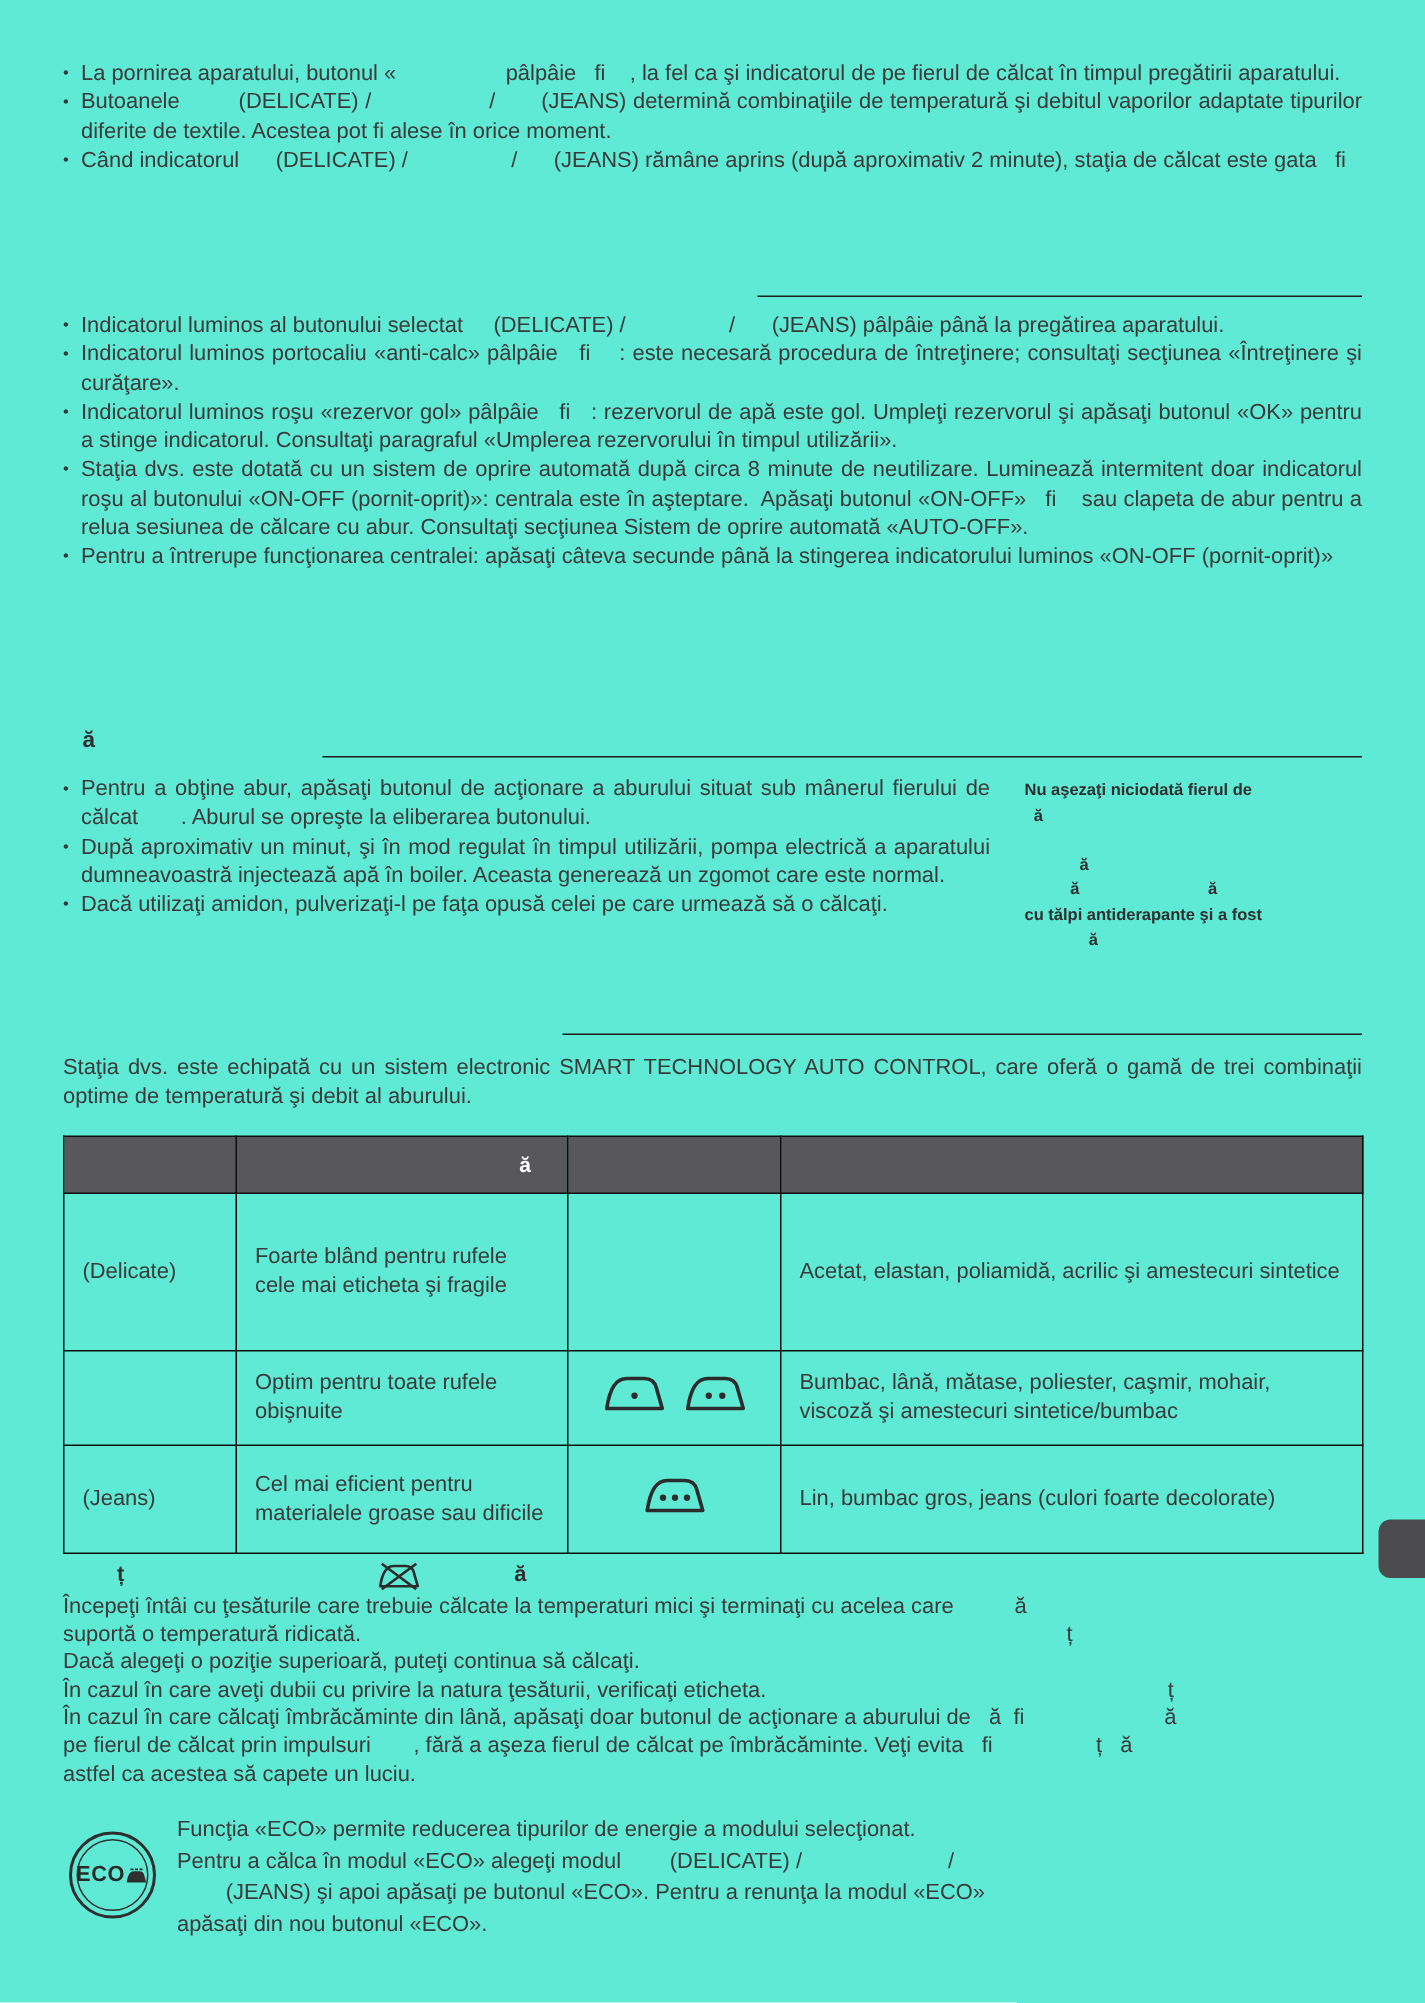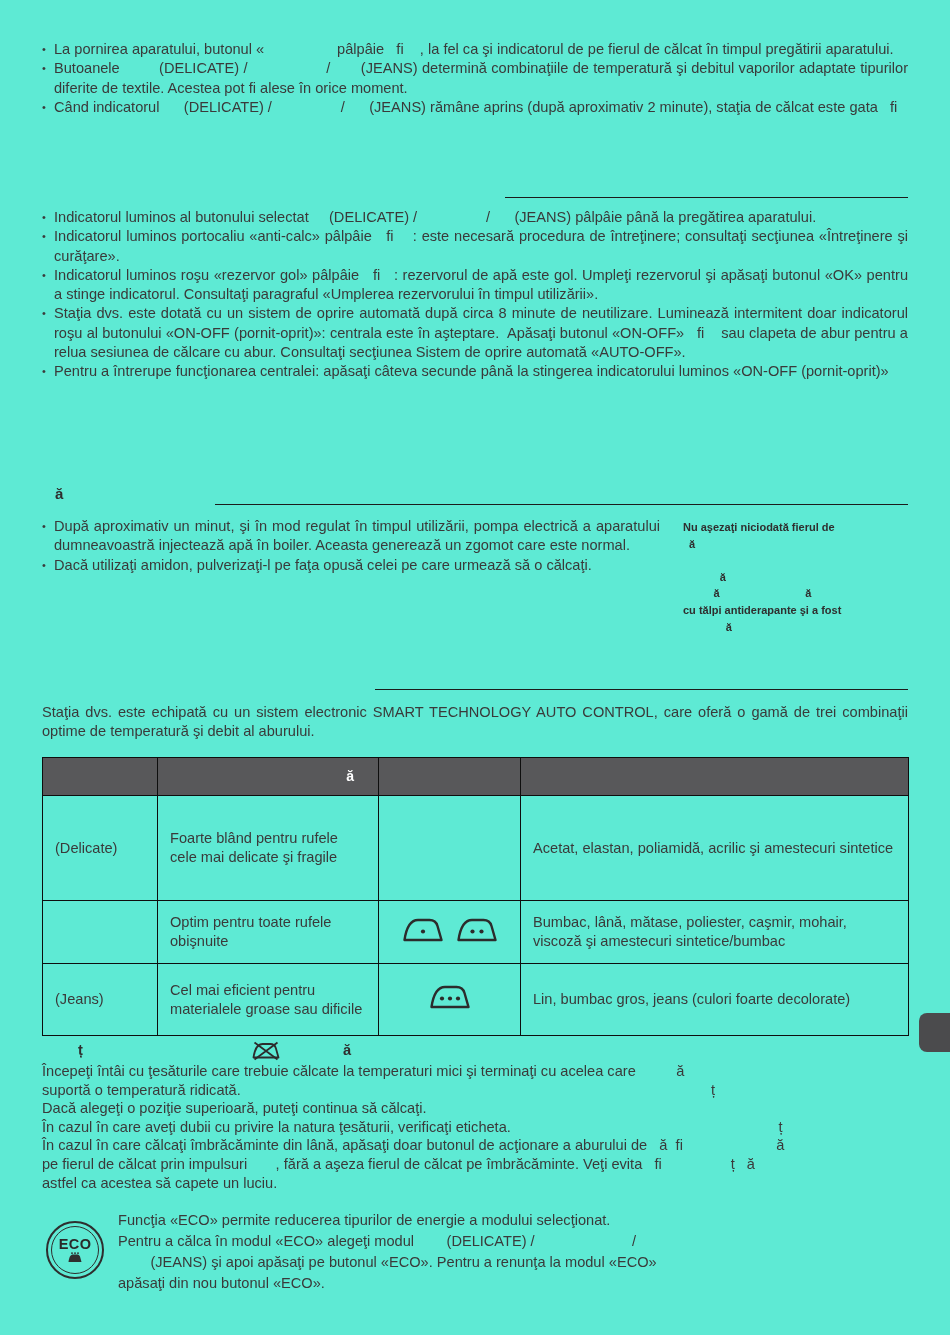--- a/index.html
+++ b/index.html
@@ -48,21 +48,21 @@
 
   
   .eco-badge {
     position:absolute; left:46px; top:1221px; width:58px; height:58px;
     border:2.5px solid #2e2e2e; border-radius:50%;
     display:flex; align-items:center; justify-content:center;
   }
   .eco-badge::before {
     content:""; position:absolute; inset:3px; border:1.4px solid #2e2e2e; border-radius:50%;
   }
-  .eco-core { display:flex; flex-direction:column; align-items:center; line-height:1;justify-content:space-between; }
+  .eco-core { display:flex; flex-direction:row; align-items:center; line-height:1;justify-content:space-between; }
   .eco-label { font-weight:bold; font-size:14.5px; letter-spacing:0.4px; color:#2a2a2a; }
   .eco-lines { position:absolute; left:118px; top:1211px; width:616px; }
   .eco-lines .eco-line { height:20.9px; white-space:nowrap; text-align:justify; }
 
   
   .page-tab {
     position:absolute; right:0; top:1013px; width:31px; height:39px;
     background:#4b4b4d; border-radius:8px 0 0 8px;
   }
 </style>
@@ -84,20 +84,21 @@
     <div class="b">Indicatorul luminos portocaliu «anti-calc» pâlpâie&nbsp;&nbsp;&nbsp;fi&nbsp;&nbsp;&nbsp;&nbsp;: este necesară procedura de întreţinere; consultaţi secţiunea «Întreţinere şi curăţare».</div>
     <div class="b">Indicatorul luminos roşu «rezervor gol» pâlpâie&nbsp;&nbsp;&nbsp;fi&nbsp;&nbsp;&nbsp;: rezervorul de apă este gol. Umpleţi rezervorul şi apăsaţi butonul «OK» pentru a stinge indicatorul. Consultaţi paragraful «Umplerea rezervorului în timpul utilizării».</div>
     <div class="b">Staţia dvs. este dotată cu un sistem de oprire automată după circa 8 minute de neutilizare. Luminează intermitent doar indicatorul roşu al butonului «ON-OFF (pornit-oprit)»: centrala este în aşteptare.&nbsp; Apăsaţi butonul «ON-OFF»&nbsp;&nbsp;&nbsp;fi&nbsp;&nbsp;&nbsp;&nbsp;sau clapeta de abur pentru a relua sesiunea de călcare cu abur. Consultaţi secţiunea Sistem de oprire automată «AUTO-OFF».</div>
     <div class="b">Pentru a întrerupe funcţionarea centralei: apăsaţi câteva secunde până la stingerea indicatorului luminos «ON-OFF (pornit-oprit)»</div>
   </section>
 
   <span class="abs heading-frag" style="left:55px;top:484px">ă</span>
   <div class="abs rule" style="top:504px;left:215px;width:693px"></div>
 
   <section class="abs bullets" style="top:517px;left:42px;width:618px">
+    <div class="b">Pentru a obţine abur, apăsaţi butonul de acţionare a aburului situat sub mânerul fierului de călcat&nbsp;&nbsp;&nbsp;&nbsp;&nbsp;&nbsp;&nbsp;. Aburul se opreşte la eliberarea butonului.</div>
     <div class="b">După aproximativ un minut, şi în mod regulat în timpul utilizării, pompa electrică a aparatului dumneavoastră injectează apă în boiler. Aceasta generează un zgomot care este normal.</div>
     <div class="b">Dacă utilizaţi amidon, pulverizaţi-l pe faţa opusă celei pe care urmează să o călcaţi.</div>
   </section>
 
   <aside class="abs note" style="top:519px;left:683px;width:228px">
     <div class="note-line">Nu aşezaţi niciodată fierul de</div>
     <div class="note-line">&nbsp;&nbsp;ă</div>
     <div class="note-line"></div>
     <div class="note-line">&nbsp;&nbsp;&nbsp;&nbsp;&nbsp;&nbsp;&nbsp;&nbsp;&nbsp;&nbsp;&nbsp;&nbsp;ă</div>
     <div class="note-line">&nbsp;&nbsp;&nbsp;&nbsp;&nbsp;&nbsp;&nbsp;&nbsp;&nbsp;&nbsp;ă&nbsp;&nbsp;&nbsp;&nbsp;&nbsp;&nbsp;&nbsp;&nbsp;&nbsp;&nbsp;&nbsp;&nbsp;&nbsp;&nbsp;&nbsp;&nbsp;&nbsp;&nbsp;&nbsp;&nbsp;&nbsp;&nbsp;&nbsp;&nbsp;&nbsp;&nbsp;&nbsp;&nbsp;ă</div>
@@ -120,21 +121,21 @@
       <tr>
         <th></th>
         <th>ă</th>
         <th></th>
         <th></th>
       </tr>
     </thead>
     <tbody>
       <tr style="height:105px">
         <td>(Delicate)</td>
-        <td>Foarte blând pentru rufele cele mai delicate şi fragile</td>
+        <td>Foarte blând pentru rufele cele mai eticheta şi fragile</td>
         <td class="c-icon"></td>
         <td class="c-fab top-align">Acetat, elastan, poliamidă, acrilic şi amestecuri sintetice</td>
       </tr>
       <tr style="height:63px">
         <td></td>
         <td>Optim pentru toate rufele obişnuite</td>
         <td class="c-icon">
           <span class="icon-pair">
             <svg width="44" height="30" viewBox="0 0 44 30">
               <path d="M3.5 25 H40.5 L36.5 11 C35.4 7 32.5 5 28.5 5 H17 C9.5 5 5.5 11.5 3.5 25 Z" fill="none" stroke="#2c2c2c" stroke-width="2.4" stroke-linejoin="round"></path>

